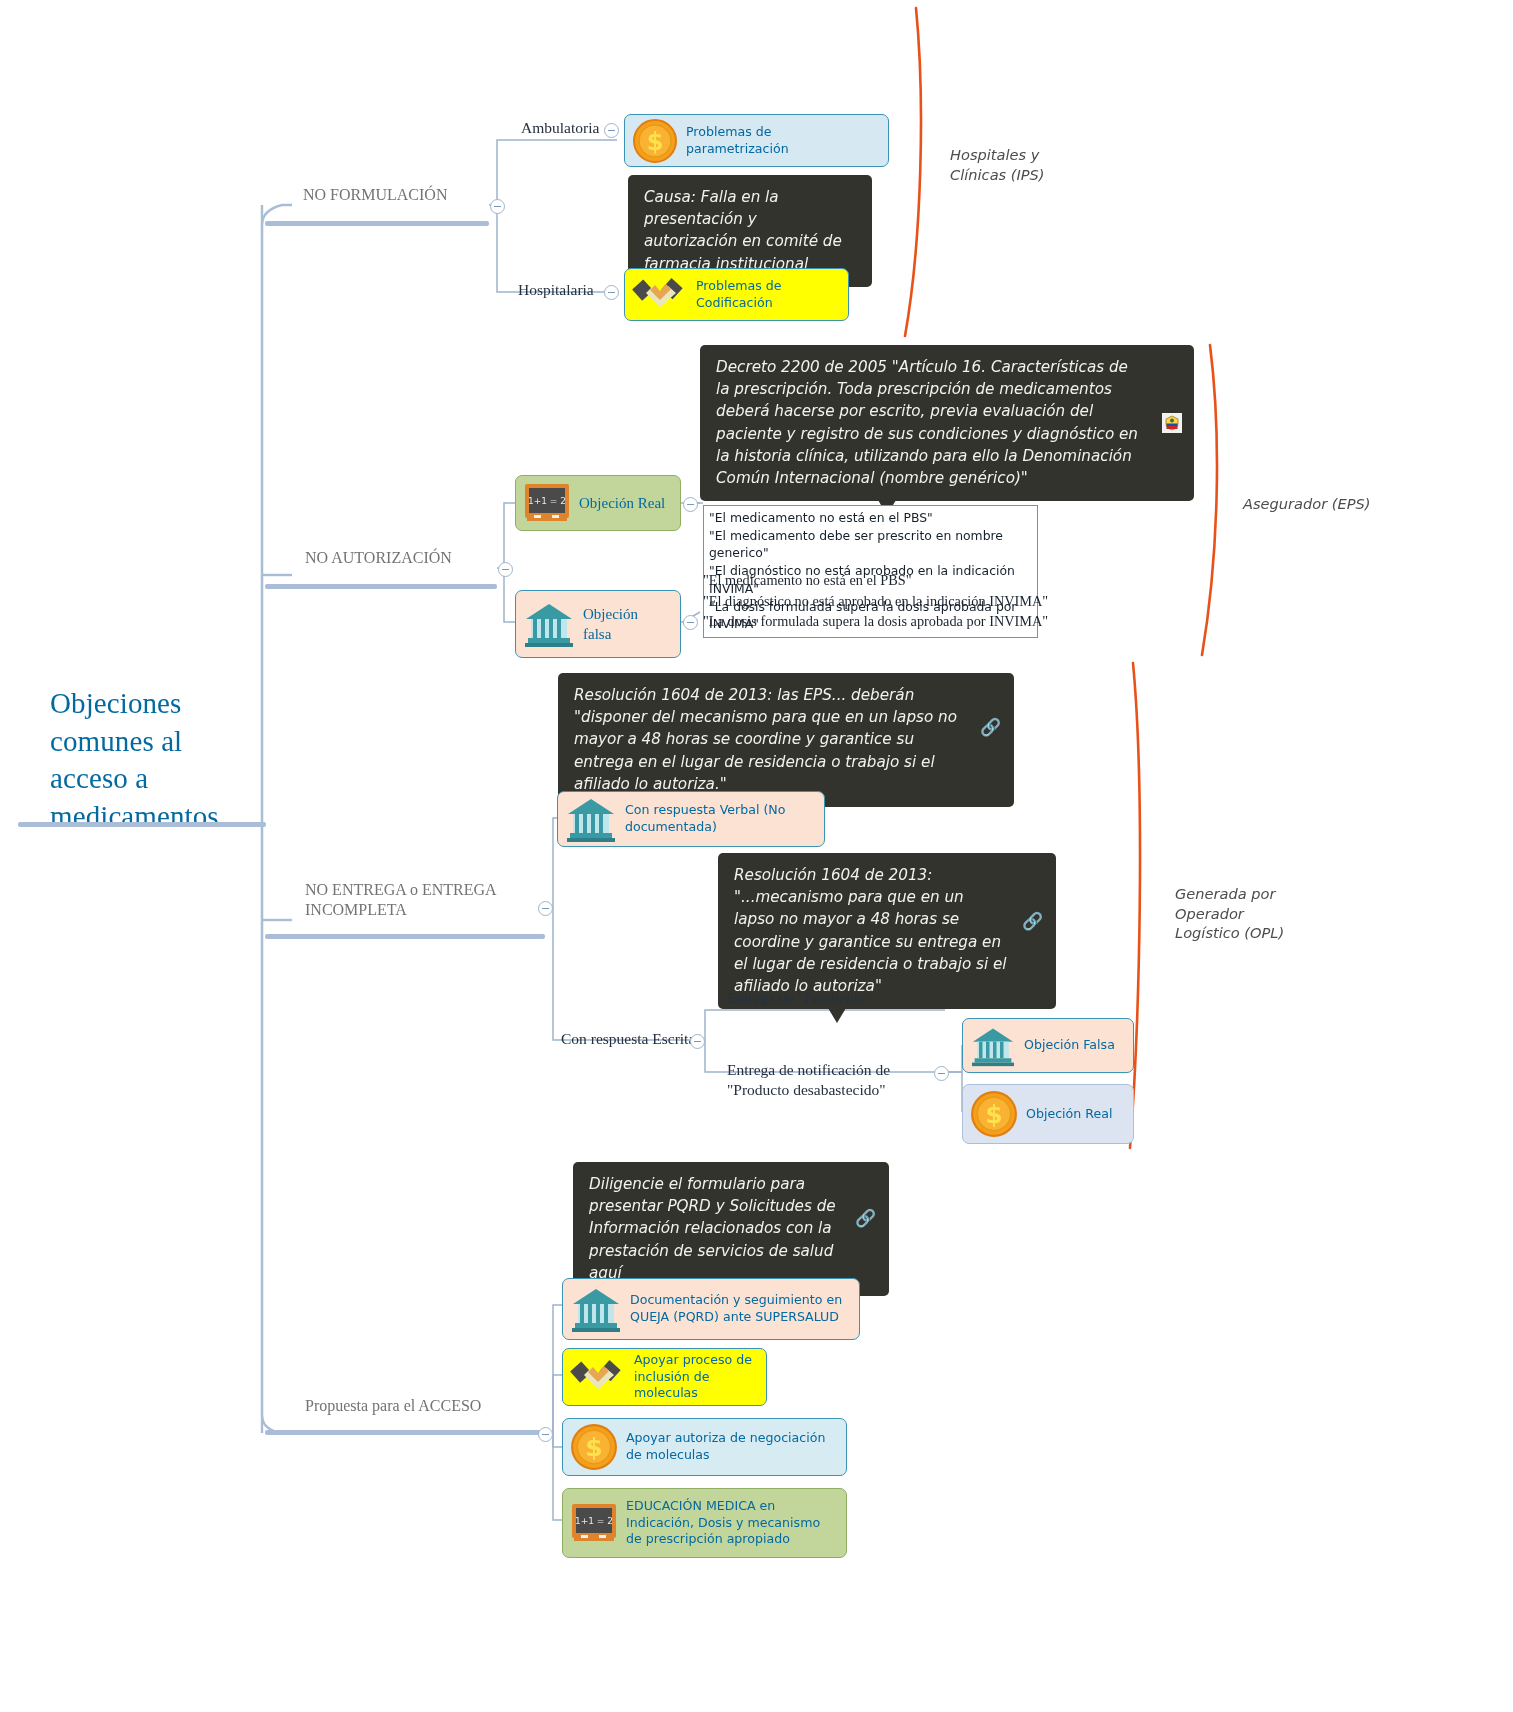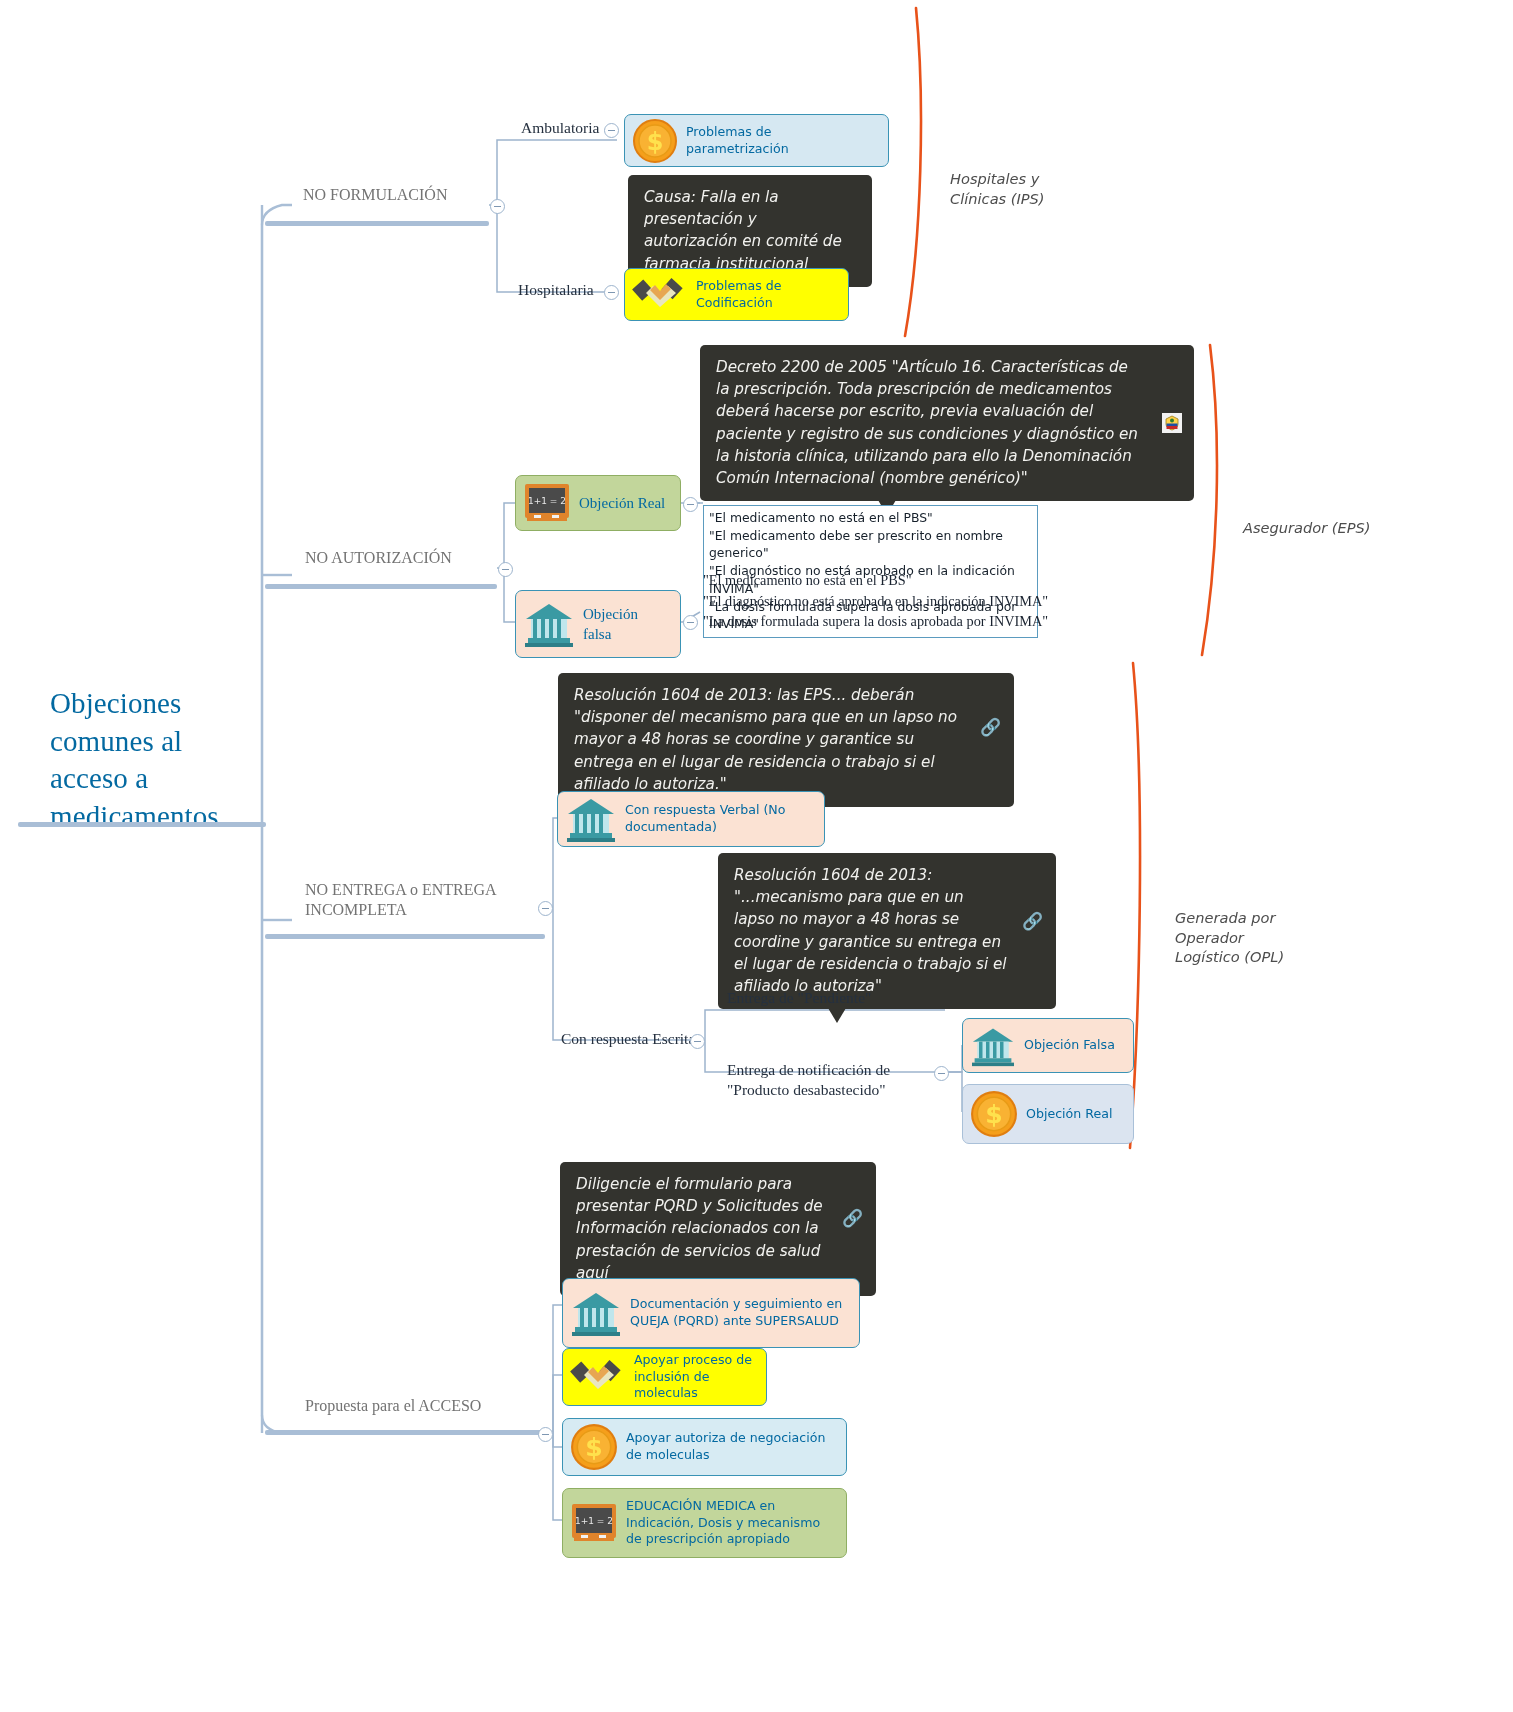--- a/index.html
+++ b/index.html
@@ -53,21 +53,21 @@
            font-family:"DejaVu Sans",sans-serif;font-style:italic;font-size:15.2px;
            line-height:1.46;}
   .callout .ctext{display:block;padding-right:2px;}
   .callout .tail{position:absolute;width:0;height:0;border-left:9px solid transparent;
                  border-right:9px solid transparent;border-top:15px solid #33332e;bottom:-14px;}
   .callout .sideicon{position:absolute;right:9px;}
   .linkicon{color:#2f7fd0;font-style:normal;font-size:17px;}
 
   
   .group-note{position:absolute;font-family:"DejaVu Sans",sans-serif;font-style:italic;
-              font-size:14.6px;line-height:1.34;color:#4d4d4d;margin-top:24px;}
+              font-size:14.6px;line-height:1.34;color:#4d4d4d;}
 
   
   .toggle{position:absolute;width:13px;height:13px;border:1px solid #9db4cd;border-radius:50%;
           background:#fff;}
   .toggle:before{content:"";position:absolute;left:2.5px;top:5.5px;width:7px;height:1px;
                  background:#7e97b2;}
 
   
   .ico{flex:0 0 auto;display:block;}
 </style>
@@ -321,27 +321,27 @@
   <div class="group-note" style="left:1175px;top:884px;width:120px;">
     <span>Generada por Operador Logístico (OPL)</span>
   </div>
 
   <div class="node" style="left:305px;top:1396px;">
     <div class="branch-label">Propuesta para el ACCESO</div>
   </div>
   <div class="branch-underline" style="left:265px;top:1430px;width:280px;"></div>
   <div class="toggle" style="left:538px;top:1427px;"></div>
 
-  <div class="callout" style="left:560px;top:1162px;width:316px;padding-right:46px;">
+  <div class="callout" style="left:573px;top:1162px;width:316px;padding-right:46px;">
     <span class="ctext">Diligencie el formulario para presentar PQRD y Solicitudes de Información relacionados con la prestación de servicios de salud aquí</span>
     <span class="sideicon linkicon" style="top:44px;right:12px;">🔗</span>
     <span class="tail" style="left:108px;"></span>
   </div>
 
-  <div class="card peach" style="left:562px;top:1278px;width:298px;height:70px;">
+  <div class="card peach" style="left:562px;top:1278px;width:298px;height:62px;">
     <svg class="ico" width="52" height="48" viewBox="0 0 52 48">
       <path d="M26 4 L49 19 H3 Z" fill="#3a9aa3"></path>
       <rect x="8" y="19" width="36" height="19" fill="#bfe6ec"></rect>
       <g fill="#3a9aa3">
         <rect x="10" y="19" width="4" height="19"></rect>
           <rect x="18" y="19" width="4" height="19"></rect>
         <rect x="26" y="19" width="4" height="19"></rect>
           <rect x="34" y="19" width="4" height="19"></rect>
       </g>
       <rect x="5" y="38" width="42" height="5" fill="#3a9aa3"></rect>

